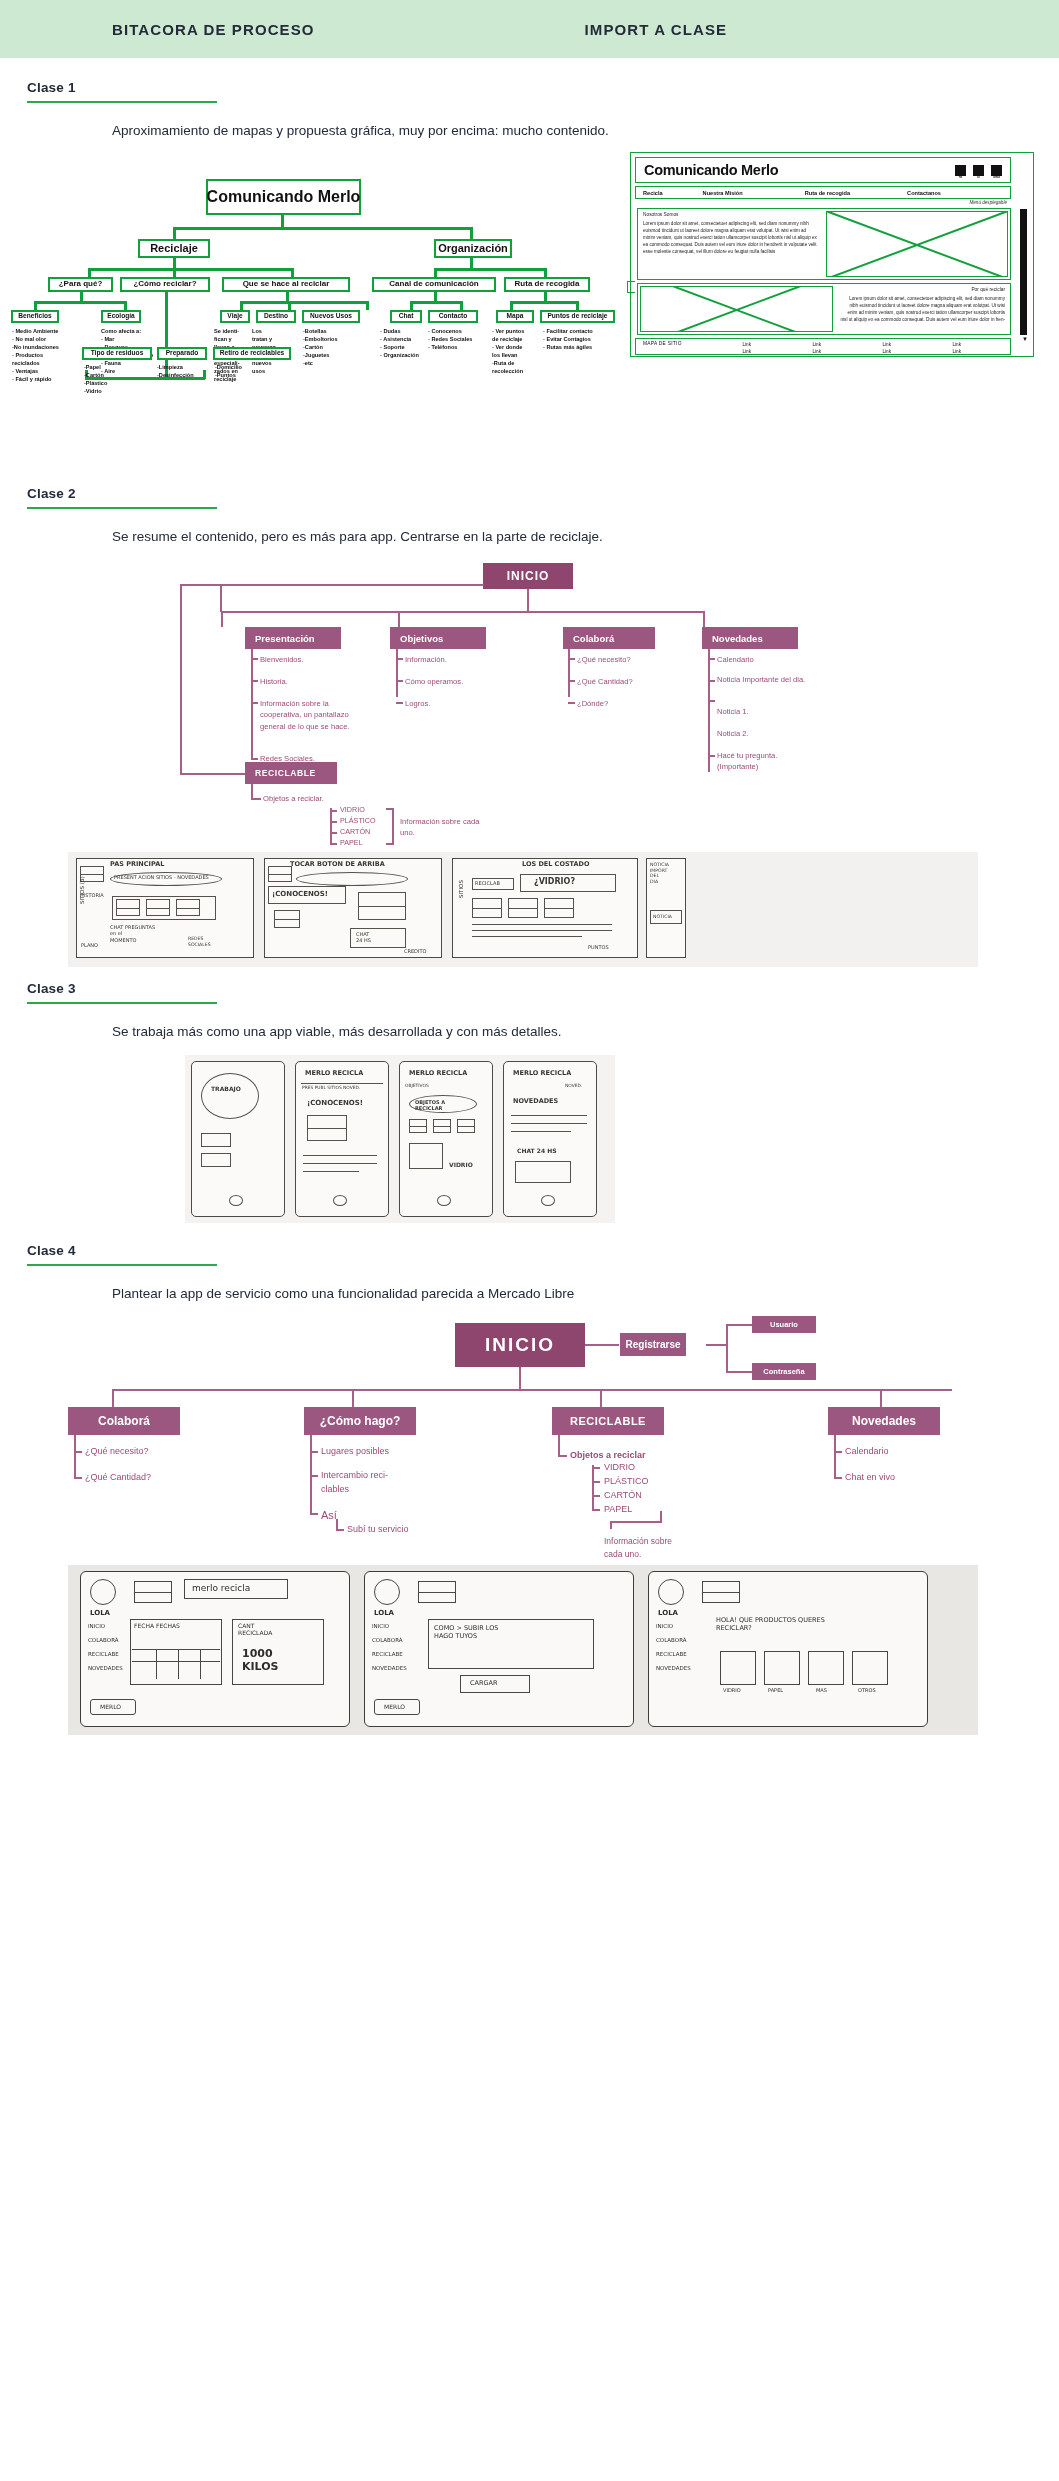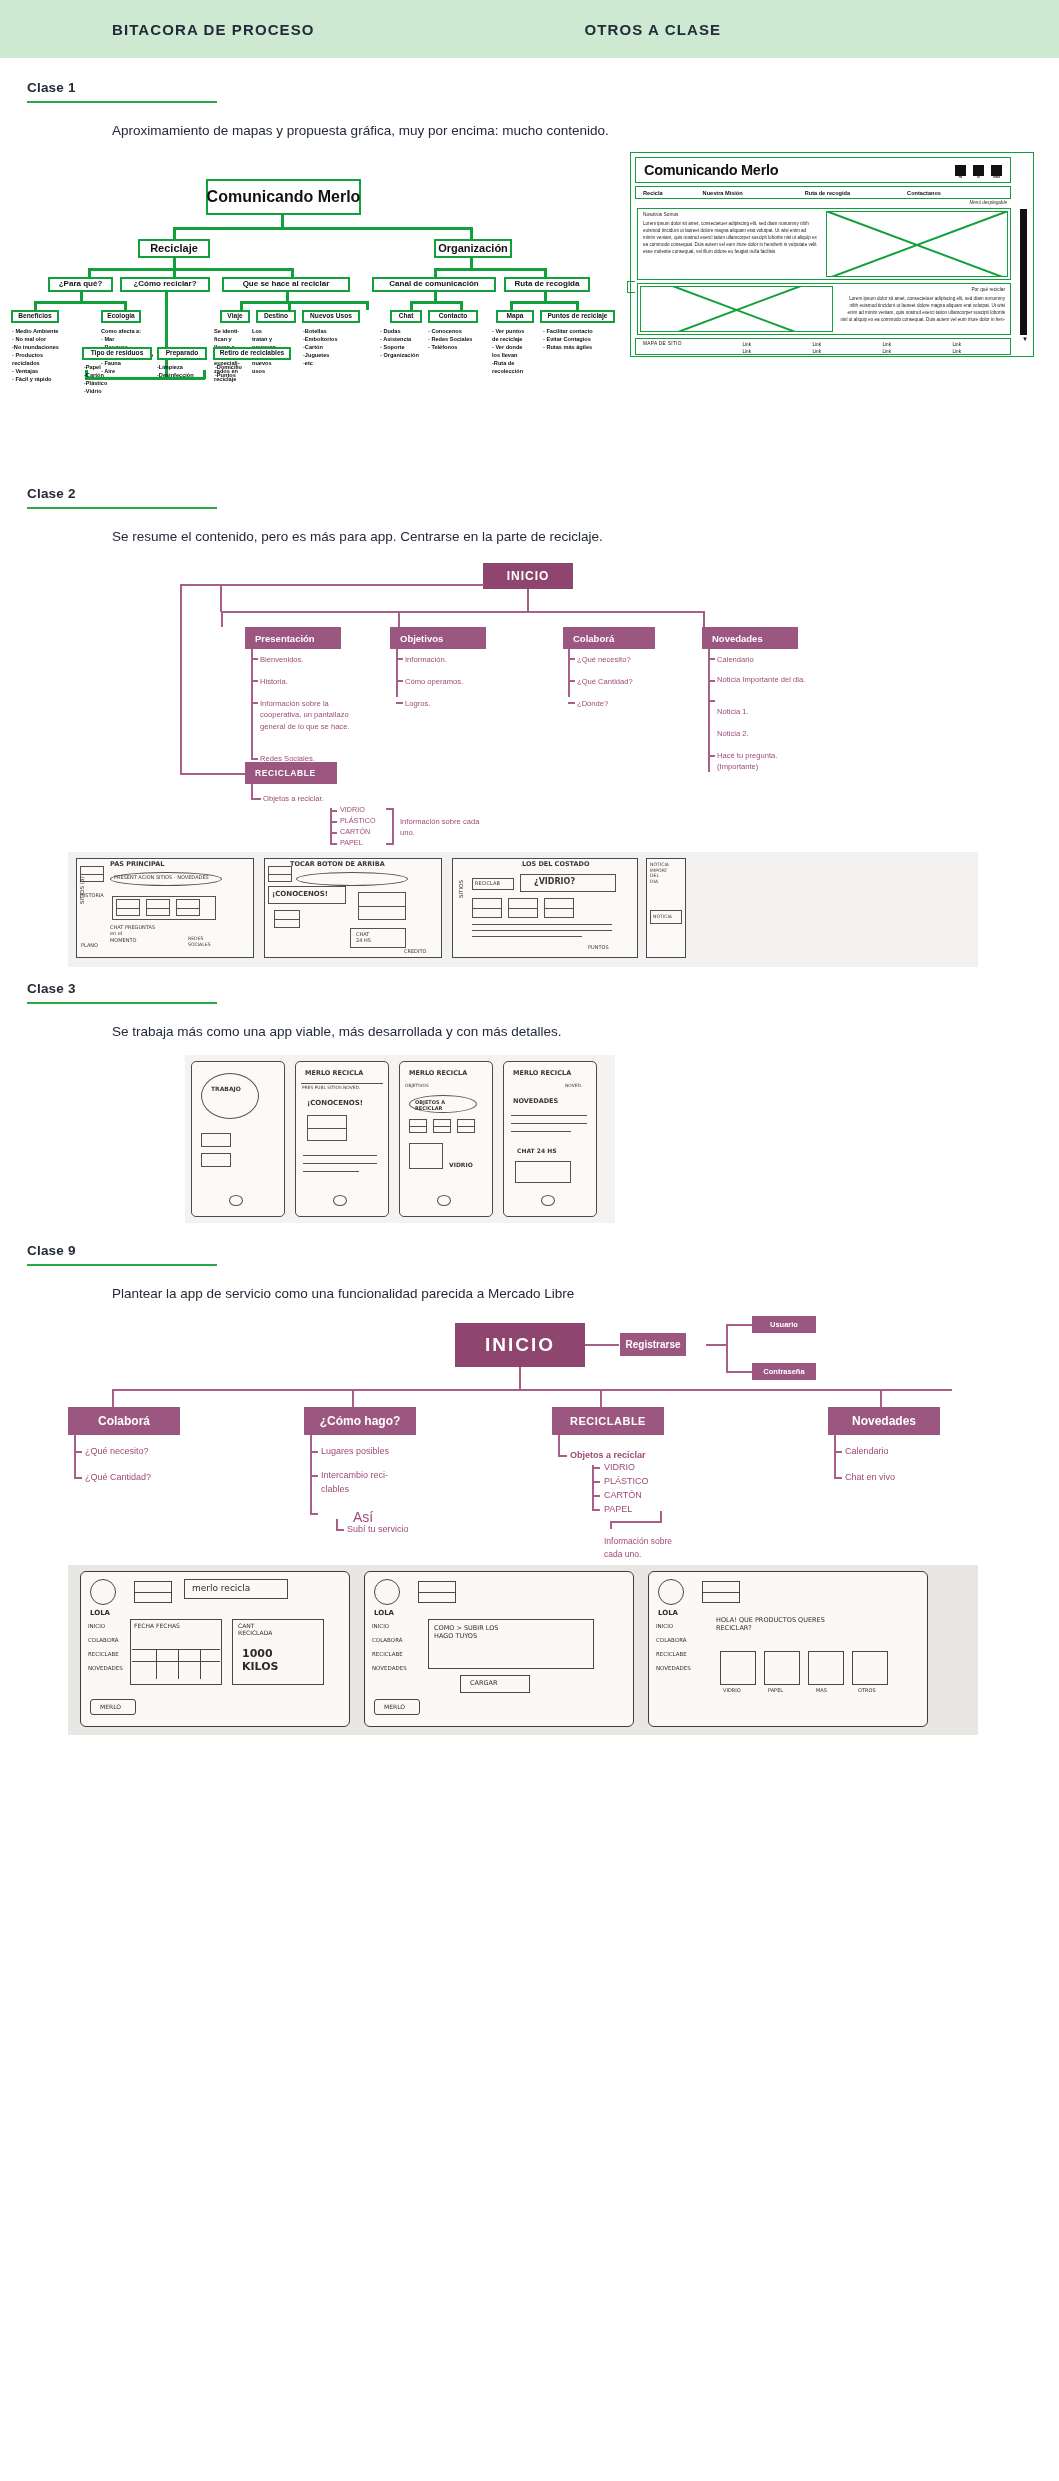--- a/index.html
+++ b/index.html
@@ -208,21 +208,21 @@
   .hx:before, .hx:after { content:""; position:absolute; left:-12%; top:50%; width:124%; height:1.2px; background:#4a4845; }
   .hcirc { position:absolute; border:1.5px solid #4a4845; border-radius:50%; }
 </style>
 </head>
 <body>
 
 <div class="page">
 
   <div class="header">
     <div class="h-title h-left">BITACORA DE PROCESO</div>
-    <div class="h-title h-right">OTROS A CLASE</div>
+    <div class="h-title h-right">IMPORT A CLASE</div>
   </div>
 
   <div class="clase-head">
     <div class="lbl">Clase 1</div>
     <div class="rule"></div>
   </div>
   <div class="clase-desc">Aproximamiento de mapas y propuesta gráfica, muy por encima: mucho contenido.</div>
 
   <div class="c1-wrap">
 
@@ -597,21 +597,21 @@
     <div class="sk-txt" style="left:328px; top:42px; font-size:6.5px; font-weight:bold;">NOVEDADES</div>
     <div class="sk-line" style="left:326px; top:60px; width:76px; height:1.3px;"></div>
     <div class="sk-line" style="left:326px; top:68px; width:76px; height:1.3px;"></div>
     <div class="sk-line" style="left:326px; top:76px; width:60px; height:1.3px;"></div>
     <div class="sk-txt" style="left:332px; top:92px; font-size:6px; font-weight:bold;">CHAT 24 HS</div>
     <div class="sk-box" style="left:330px; top:106px; width:56px; height:22px;"></div>
     <div class="sk-circle" style="left:356px; top:140px; width:14px; height:11px;"></div>
   </div>
 
   <div class="clase-head" style="padding-top:20px;">
-    <div class="lbl">Clase 9</div>
+    <div class="lbl">Clase 4</div>
     <div class="rule"></div>
   </div>
   <div class="clase-desc">Plantear la app de servicio como una funcionalidad parecida a Mercado Libre</div>
 
   <div class="p-wrap" style="height:220px; margin-top:22px;">
 
     <div class="pbox" style="left:455px; top:0px; width:130px; height:44px; font-size:19px; justify-content:center; letter-spacing:2px;">INICIO</div>
     <div class="pline" style="left:585px; top:21px; width:34px; height:1.8px;"></div>
     <div class="pbox hdr" style="left:620px; top:10px; width:66px; height:23px; font-size:10px; justify-content:center;">Registrarse</div>
     <div class="pline" style="left:706px; top:21px; width:20px; height:1.8px;"></div>
@@ -639,21 +639,21 @@
     <div class="ptext" style="left:85px; top:122px; font-size:9px;">¿Qué necesito?</div>
     <div class="ptext" style="left:85px; top:148px; font-size:9px;">¿Qué Cantidad?</div>
 
     <div class="pline" style="left:310px; top:112px; width:1.8px; height:80px;"></div>
     <div class="pline" style="left:310px; top:128px; width:8px; height:1.6px;"></div>
     <div class="pline" style="left:310px; top:152px; width:8px; height:1.6px;"></div>
     <div class="pline" style="left:310px; top:190px; width:8px; height:1.6px;"></div>
     <div class="ptext" style="left:321px; top:122px; font-size:9px;">Lugares posibles</div>
     <div class="ptext" style="left:321px; top:146px; font-size:9px; width:90px;">Intercambio   reci-
 clables</div>
-    <div class="ptext" style="left:321px; top:184px; font-size:14px;margin-left:32px;">Así</div>
+    <div class="ptext" style="left:321px; top:184px; font-size:11px;">Así</div>
     <div class="pline" style="left:336px; top:196px; width:1.8px; height:11px;"></div>
     <div class="pline" style="left:336px; top:206px; width:8px; height:1.6px;"></div>
     <div class="ptext" style="left:347px; top:200px; font-size:9px;">Subí tu servicio</div>
 
     <div class="pline" style="left:558px; top:112px; width:1.8px; height:22px;"></div>
     <div class="pline" style="left:558px; top:132px; width:9px; height:1.6px;"></div>
     <div class="ptext" style="left:570px; top:126px; font-size:9px; font-weight:bold;">Objetos a reciclar</div>
     <div class="pline" style="left:592px; top:142px; width:1.8px; height:46px;"></div>
     <div class="pline" style="left:592px; top:144px; width:8px; height:1.6px;"></div>
     <div class="pline" style="left:592px; top:158px; width:8px; height:1.6px;"></div>

